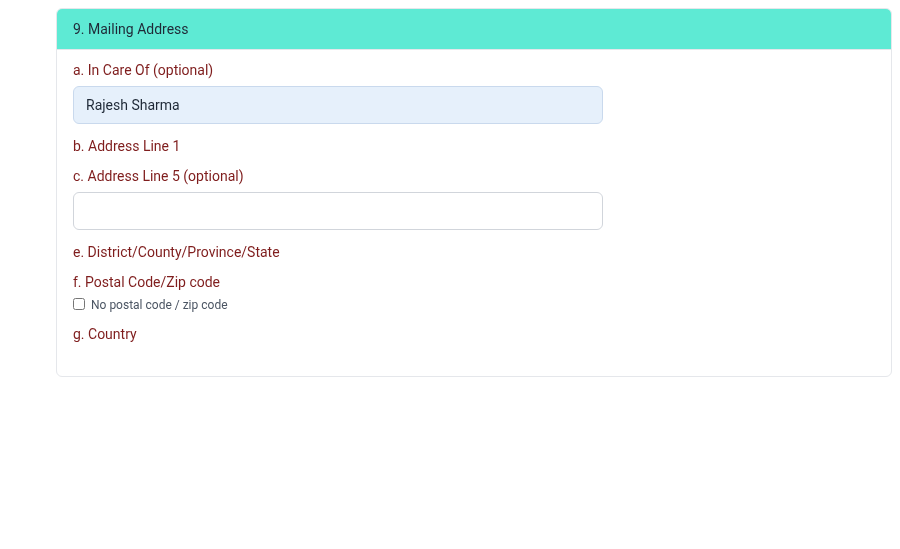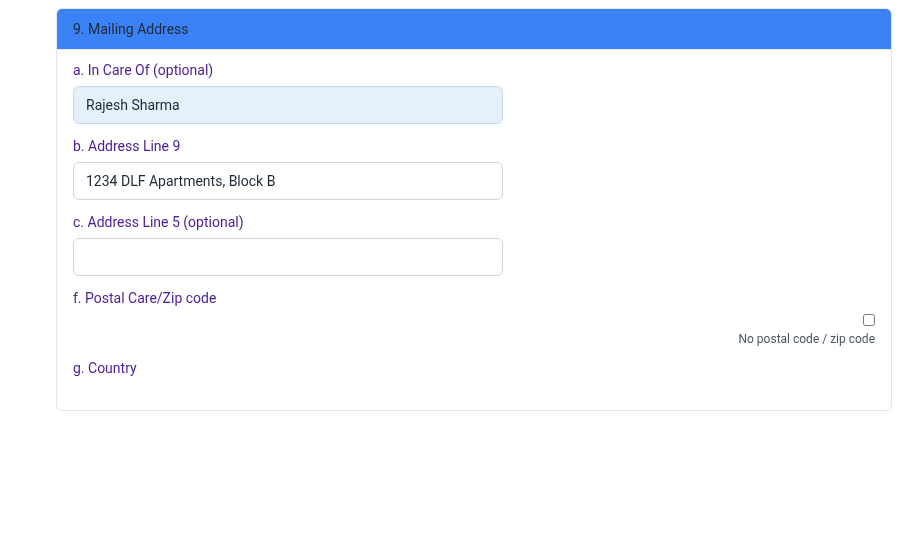--- a/index.html
+++ b/index.html
@@ -12,100 +12,99 @@
       background: #ffffff;
       padding: 8px 8px 20px 56px;
       width: 900px;
     }
     .section {
       border: 1px solid #e5e7eb;
       border-radius: 6px;
       overflow: hidden;
     }
     .section-header {
-      background: #3b82f6;
+      background: #5eead4;
       padding: 12px 16px;
       border-bottom: 1px solid #e5e7eb;
       font-size: 14px;
       color: #1f2937;
     }
     .section-body {
       padding: 12px 16px 20px 16px;
     }
     .field {
       margin-bottom: 14px;
     }
     .field-label {
       display: block;
       font-size: 14px;
-      color: #4c1d95;
+      color: #7f1d1d;
       margin-bottom: 8px;
     }
     .text-input {
       display: block;
-      width: 430px;
+      width: 530px;
       max-width: 100%;
       height: 38px;
       padding: 8px 12px;
       font-size: 14px;
       color: #1f2937;
       background: #ffffff;
       border: 1px solid #d1d5db;
       border-radius: 6px;
       outline: none;
       font-family: inherit;
     }
     .text-input.highlight {
       background: #e6f0fb;
       border-color: #c9d9ed;
     }
     .checkbox-row {
       margin-top: 8px;
       display: flex;
-      align-items: flex-end;
+      align-items: flex-start;
       gap: 6px;
       font-size: 12px;
       color: #4b5563;
-      flex-direction: column;
     }
     .checkbox-row input[type="checkbox"] {
       width: 12px;
       height: 12px;
     }
   </style>
 </head>
 <body>
 
 <div class="section">
   <div class="section-header">9. Mailing Address</div>
   <div class="section-body">
 
     <div class="field">
       <label class="field-label">a. In Care Of (optional)</label>
       <input type="text" class="text-input highlight" value="Rajesh Sharma" style="">
     </div>
 
     <div class="field">
-      <label class="field-label">b. Address Line 9</label>
-      <input type="text" class="text-input" value="1234 DLF Apartments, Block B" style="">
+      <label class="field-label">b. Address Line 1</label>
     </div>
 
     <div class="field">
       <label class="field-label">c. Address Line 5 (optional)</label>
       <input type="text" class="text-input" value="" style="">
     </div>
 
     <div class="field">
     </div>
 
     <div class="field">
+      <label class="field-label">e. District/County/Province/State</label>
     </div>
 
     <div class="field">
-      <label class="field-label">f. Postal Care/Zip code</label>
+      <label class="field-label">f. Postal Code/Zip code</label>
       <div class="checkbox-row">
         <input type="checkbox" style="">
         <span>No postal code / zip code</span>
       </div>
     </div>
 
     <div class="field">
       <label class="field-label">g. Country</label>
 
     </div>

